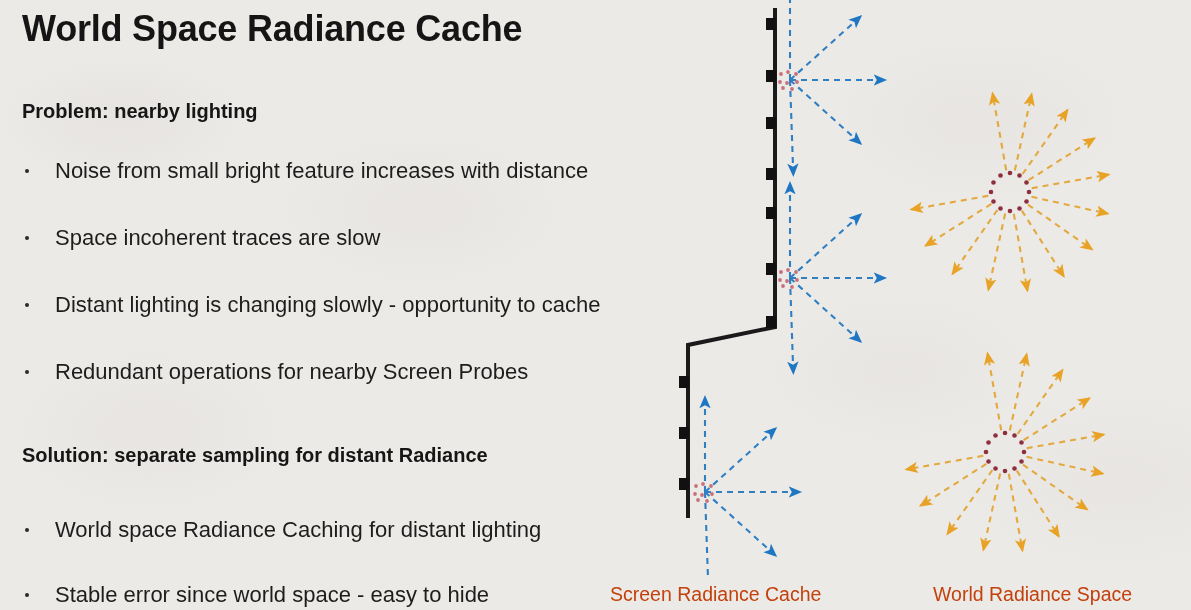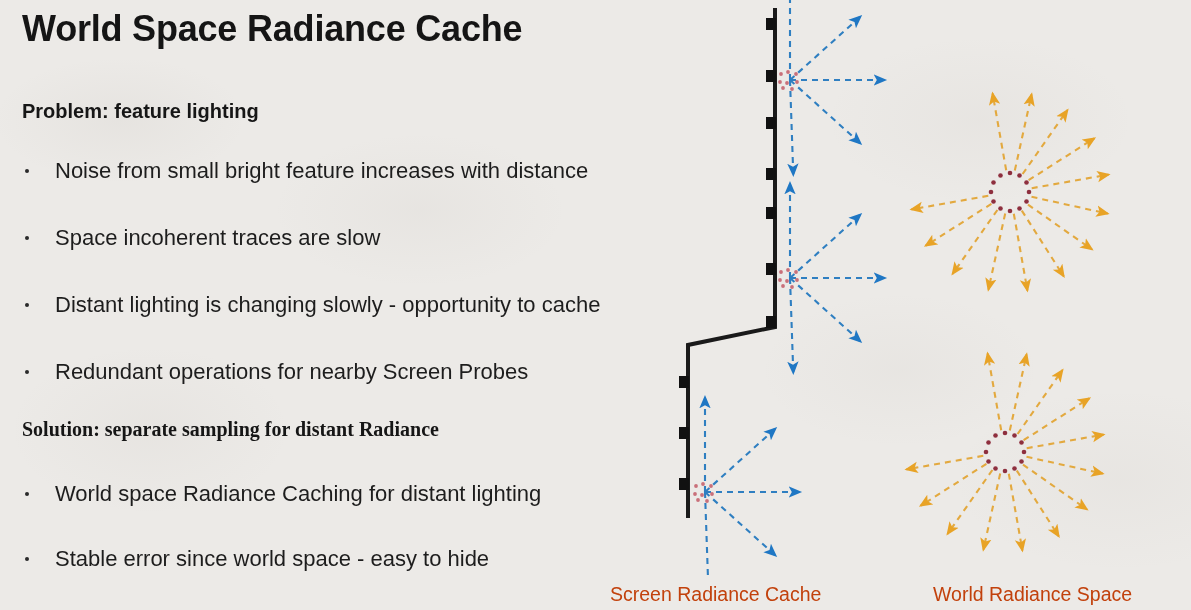--- a/index.html
+++ b/index.html
@@ -29,34 +29,34 @@
   #title{
     position:absolute;left:22px;top:8px;
     font-size:36px;font-weight:bold;letter-spacing:-.2px;
     color:#151515;
   }
   .section-head{
     position:absolute;left:22px;
     font-size:20px;font-weight:bold;color:#161616;
   }
   #problem-head{top:100px;}
-  #solution-head{top:418px;font-family:Liberation Serif, serif;}
+  #solution-head{top:444px;}
 
   .bullet-list{position:absolute;left:22px;margin:0;padding:0;list-style:none;}
   #problem-bullets{top:160px;}
   #solution-bullets{top:483px;}
   .bullet{
     position:relative;
     padding-left:33px;
     font-size:22px;
     color:#1d1d1d;
     line-height:1;
   }
   #problem-bullets .bullet{margin-bottom:45px;}
-  #solution-bullets .bullet{margin-bottom:43px;}
+  #solution-bullets .bullet{margin-bottom:43px;margin-top:36px;}
   .bullet .dot{
     position:absolute;left:3px;top:50%;transform:translateY(-50%);
     width:4px;height:4px;border-radius:50%;background:#2a2a2a;
   }
 
   #diagram{position:absolute;left:640px;top:0;width:551px;height:575px;}
   .caption{
     position:absolute;bottom:4px;
     font-size:19.5px;color:#c2410c;
     white-space:nowrap;
@@ -66,21 +66,21 @@
 </style>
 </head>
 <body>
 
 <div id="watermark"></div>
 
 <div id="slide">
 
   <div id="title">World Space Radiance Cache</div>
 
-  <div class="section-head" id="problem-head">Problem: feature lighting</div>
+  <div class="section-head" id="problem-head">Problem: nearby lighting</div>
 
   <ul class="bullet-list" id="problem-bullets">
       <li class="bullet"><span class="dot"></span><span>Noise from small bright feature increases with distance</span></li>
       <li class="bullet"><span class="dot"></span><span>Space incoherent traces are slow</span></li>
       <li class="bullet"><span class="dot"></span><span>Distant lighting is changing slowly - opportunity to cache</span></li>
       <li class="bullet"><span class="dot"></span><span>Redundant operations for nearby Screen Probes</span></li>
     </ul>
 
   <div class="section-head" id="solution-head">Solution: separate sampling for distant Radiance</div>
 

